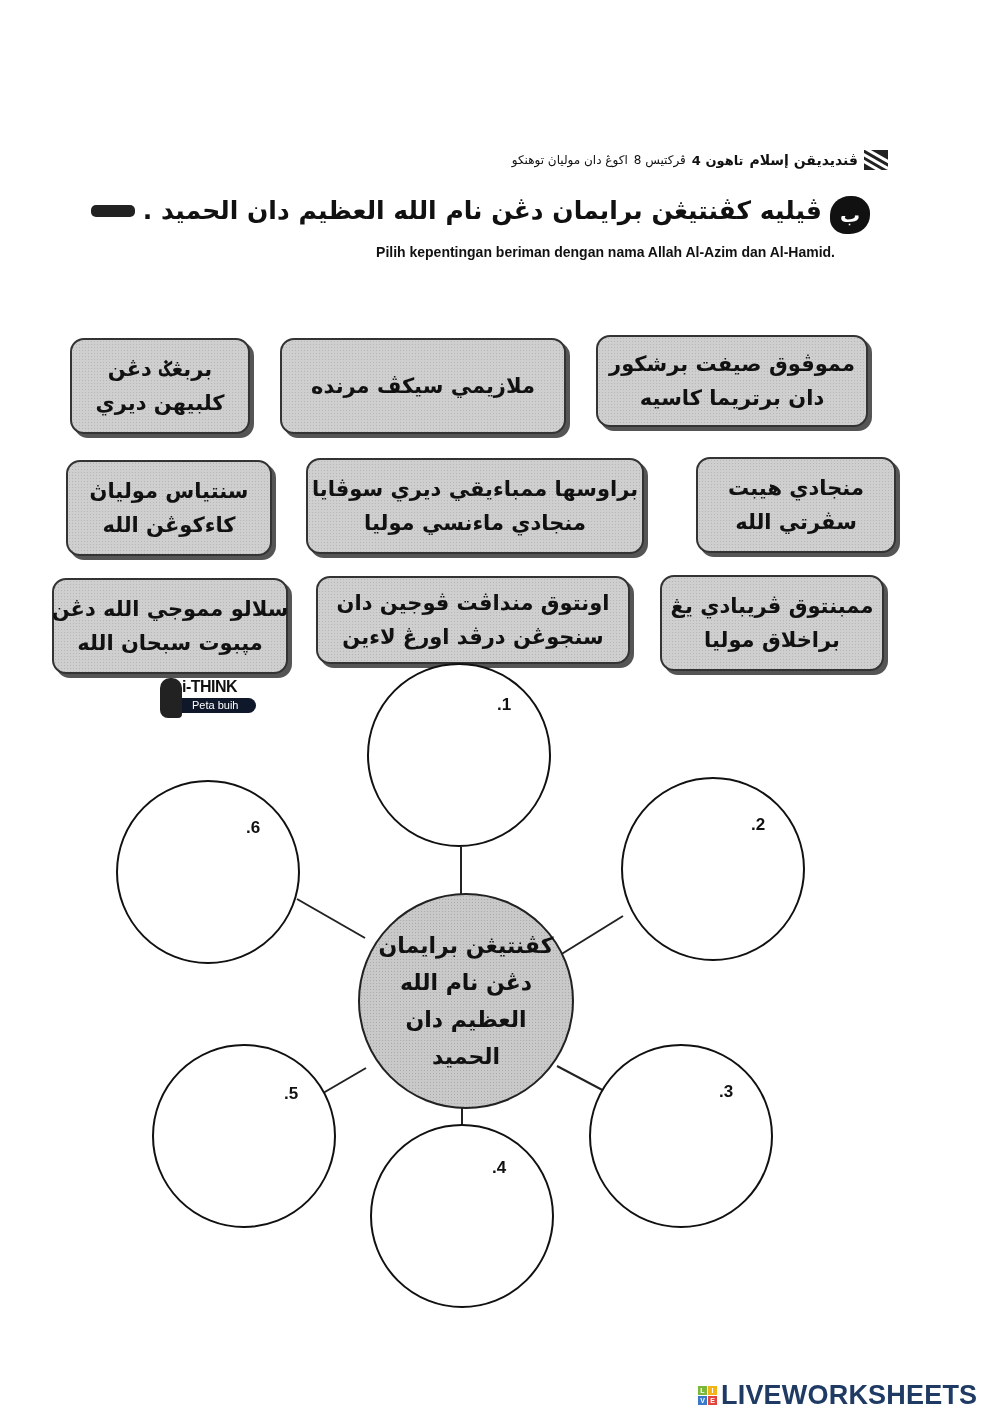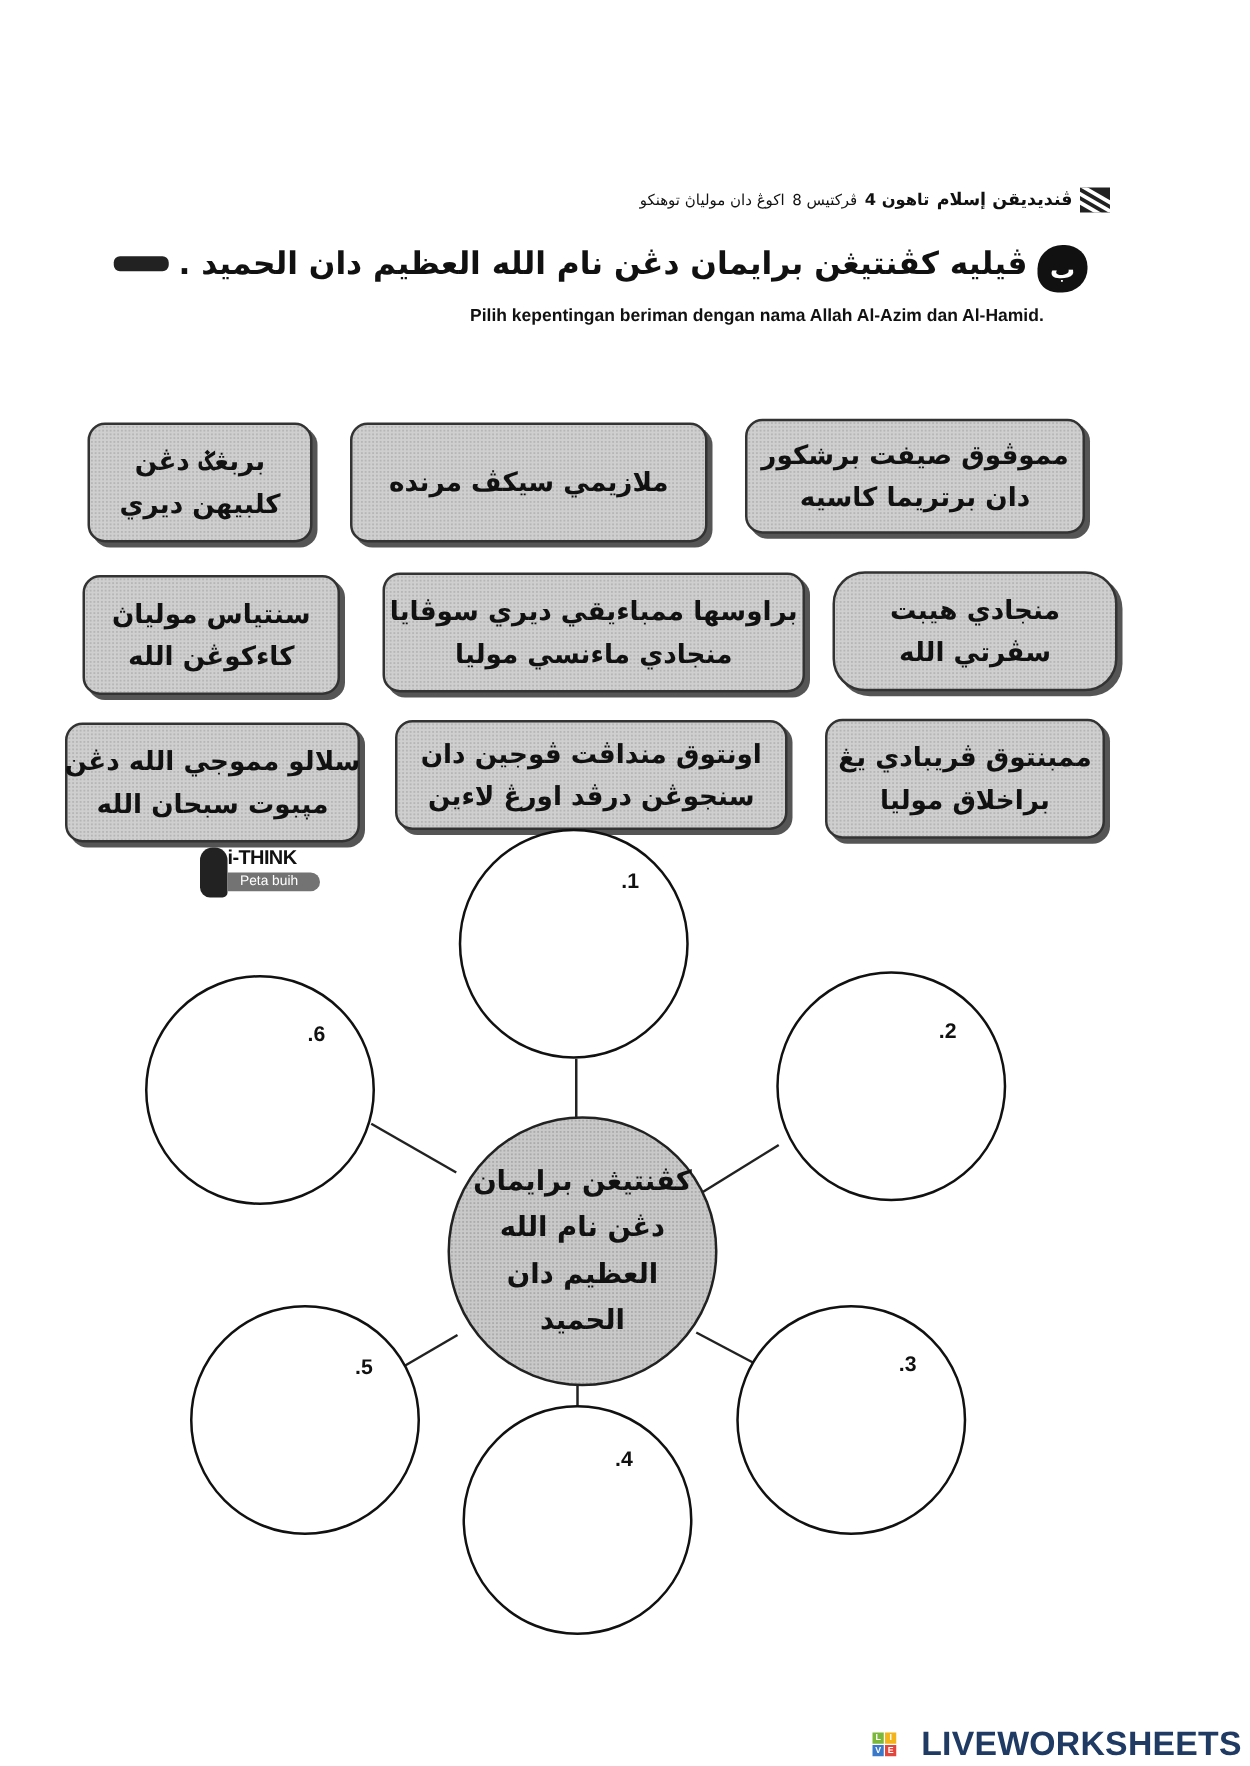--- a/index.html
+++ b/index.html
@@ -33,24 +33,24 @@
   .center-circle { position: absolute; left: 358px; top: 893px; width: 216px; height: 216px; border-radius: 50%;
                    border: 2px solid #222; background: #c9c9c9;
                    background-image: radial-gradient(rgba(0,0,0,0.15) 1px, transparent 1px); background-size: 3px 3px;
                    direction: rtl; text-align: center; display: flex; flex-direction: column; justify-content: center;
                    font-size: 22px; font-weight: bold; line-height: 37px; }
 
   
   .ithink { position: absolute; left: 160px; top: 676px; width: 100px; height: 44px; }
   .ithink .figure { position: absolute; left: 0; top: 2px; width: 22px; height: 40px; background: #222; border-radius: 10px 10px 4px 8px; }
   .ithink .brand { position: absolute; left: 22px; top: 2px; font-family: "Liberation Sans", sans-serif; font-weight: 900; font-size: 16px; letter-spacing: -0.5px; }
-  .ithink .pill { position: absolute; left: 22px; top: 22px; width: 74px; height: 15px; background: #737373; color: #fff; border-radius: 0 8px 8px 0; font-family: "Liberation Sans", sans-serif; font-size: 11px; padding-left: 10px; line-height: 15px; }
+  .ithink .pill { position: absolute; left: 22px; top: 22px; width: 74px; height: 15px; background: #0f172a; color: #fff; border-radius: 0 8px 8px 0; font-family: "Liberation Sans", sans-serif; font-size: 11px; padding-left: 10px; line-height: 15px; }
 
   
-  .lw-logo { position: absolute; left: 698px; top: 1380px; display: flex; align-items: center; gap: 20px; }
+  .lw-logo { position: absolute; left: 698px; top: 1380px; display: flex; align-items: center; gap: 4px; }
   .lw-grid { display: grid; grid-template-columns: 9px 9px; grid-template-rows: 9px 9px; gap: 1px; }
   .lw-grid div { font-size: 7px; color: #fff; font-weight: bold; text-align: center; line-height: 9px; font-family: "Liberation Sans", sans-serif; }
   .lw-text { font-family: "Liberation Sans", sans-serif; font-weight: bold; font-size: 27px; color: #1f3b64; letter-spacing: 0.2px; }
 </style>
 </head>
 <body>
 
 <div class="header-line">
   <div class="logo-mark"></div>
   <span class="book-title">ڤنديديقن إسلام</span>
@@ -73,21 +73,21 @@
   <span>دان برتريما كاسيه</span>
 </div>
 <div class="card" style="left:280px; top:296px; width:286px; height:96px;">
   <span>ملازيمي سيكڤ مرنده</span>
 </div>
 <div class="card" style="left:70px; top:296px; width:180px; height:96px;">
   <span>بربڠݢ دڠن</span>
   <span>كلبيهن ديري</span>
 </div>
 
-<div class="card" style="left:666px; top:415px; width:228px; height:96px;border-radius:26px;">
+<div class="card" style="left:696px; top:415px; width:200px; height:96px;">
   <span>منجادي هيبت</span>
   <span>سڤرتي الله</span>
 </div>
 <div class="card" style="left:306px; top:416px; width:338px; height:96px;">
   <span>براوسها ممباءيقي ديري سوڤايا</span>
   <span>منجادي ماءنسي موليا</span>
 </div>
 <div class="card" style="left:66px; top:418px; width:206px; height:96px;">
   <span>سنتياس مولياڽ</span>
   <span>كاءكوڠن الله</span>

